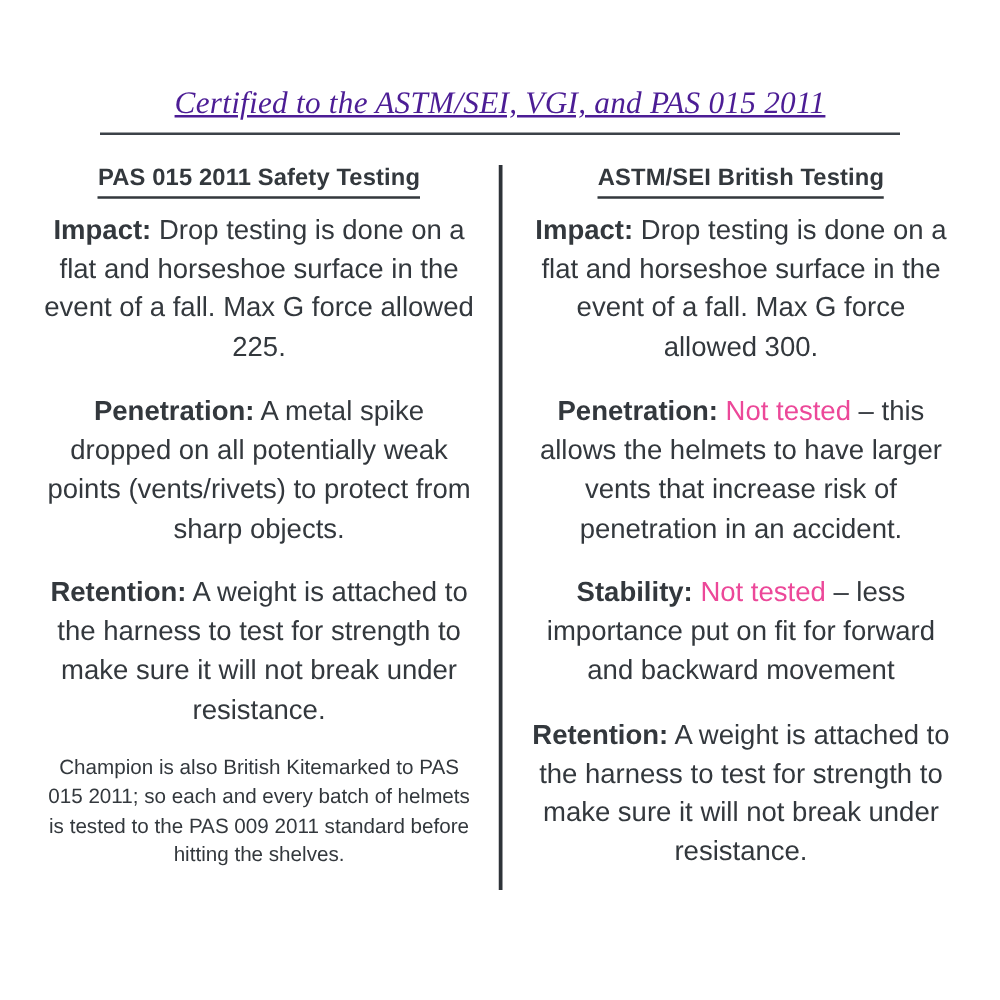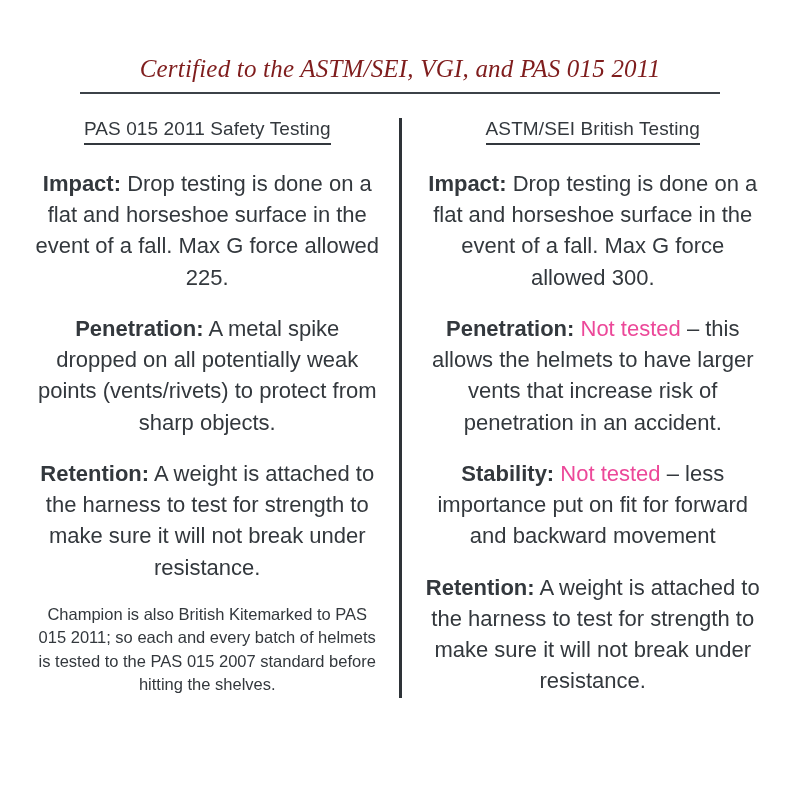--- a/index.html
+++ b/index.html
@@ -22,25 +22,26 @@
     box-sizing: border-box;
     padding: 54px 30px 0 30px;
   }
 
   .doc-title {
     text-align: center;
     font-family: "Liberation Serif", serif;
     font-style: italic;
     font-size: 25px;
     letter-spacing: 0.2px;
-    color: #7f1d1d;
+    color: #4c1d95;
     padding-bottom: 9px;
     border-bottom: 2px solid #3c4248;
     width: 640px;
-    margin: 1px auto;
+    margin: 15px auto;
+    text-decoration: underline;
   }
 
   .columns {
     display: flex;
     flex-direction: row;
     margin-top: 24px;
     width: 740px;
     margin-left: auto;
     margin-right: auto;
     position: relative;
@@ -54,26 +55,26 @@
     height: 580px;
   }
 
   .col {
     flex: 1 1 0;
     text-align: center;
   }
 
   .col-title {
     font-size: 19px;
-    font-weight: normal;
+    font-weight: bold;
     color: #33383d;
     display: inline-block;
     border-bottom: 2px solid #33383d;
     padding-bottom: 3px;
-    margin-bottom: 23px;
+    margin-bottom: 9px;
     letter-spacing: 0.1px;
   }
 
   .entry {
     margin: 0 0 20px 0;
     font-size: 22px;
     line-height: 1.42;
     color: #33383d;
     padding: 0 6px;
   }
@@ -118,21 +119,21 @@
       <p class="entry">
         <span class="lbl">Penetration:</span><span> A metal spike dropped on all potentially weak points (vents/rivets) to protect from sharp objects.</span>
       </p>
 
 
 
       <p class="entry">
         <span class="lbl">Retention:</span><span> A weight is attached to the harness to test for strength to make sure it will not break under resistance.</span>
       </p>
 
-      <p class="plain">Champion is also British Kitemarked to PAS 015 2011; so each and every batch of helmets is tested to the PAS 015 2007 standard before hitting the shelves.</p>
+      <p class="plain">Champion is also British Kitemarked to PAS 015 2011; so each and every batch of helmets is tested to the PAS 009 2011 standard before hitting the shelves.</p>
     </div>
 
     <div class="divider"></div>
 
     <div class="col right-col">
       <div class="col-title">ASTM/SEI British Testing</div>
 
       <p class="entry">
         <span class="lbl">Impact:</span><span> Drop testing is done on a flat and horseshoe surface in the event of a fall. Max G force allowed 300.</span>
       </p>

